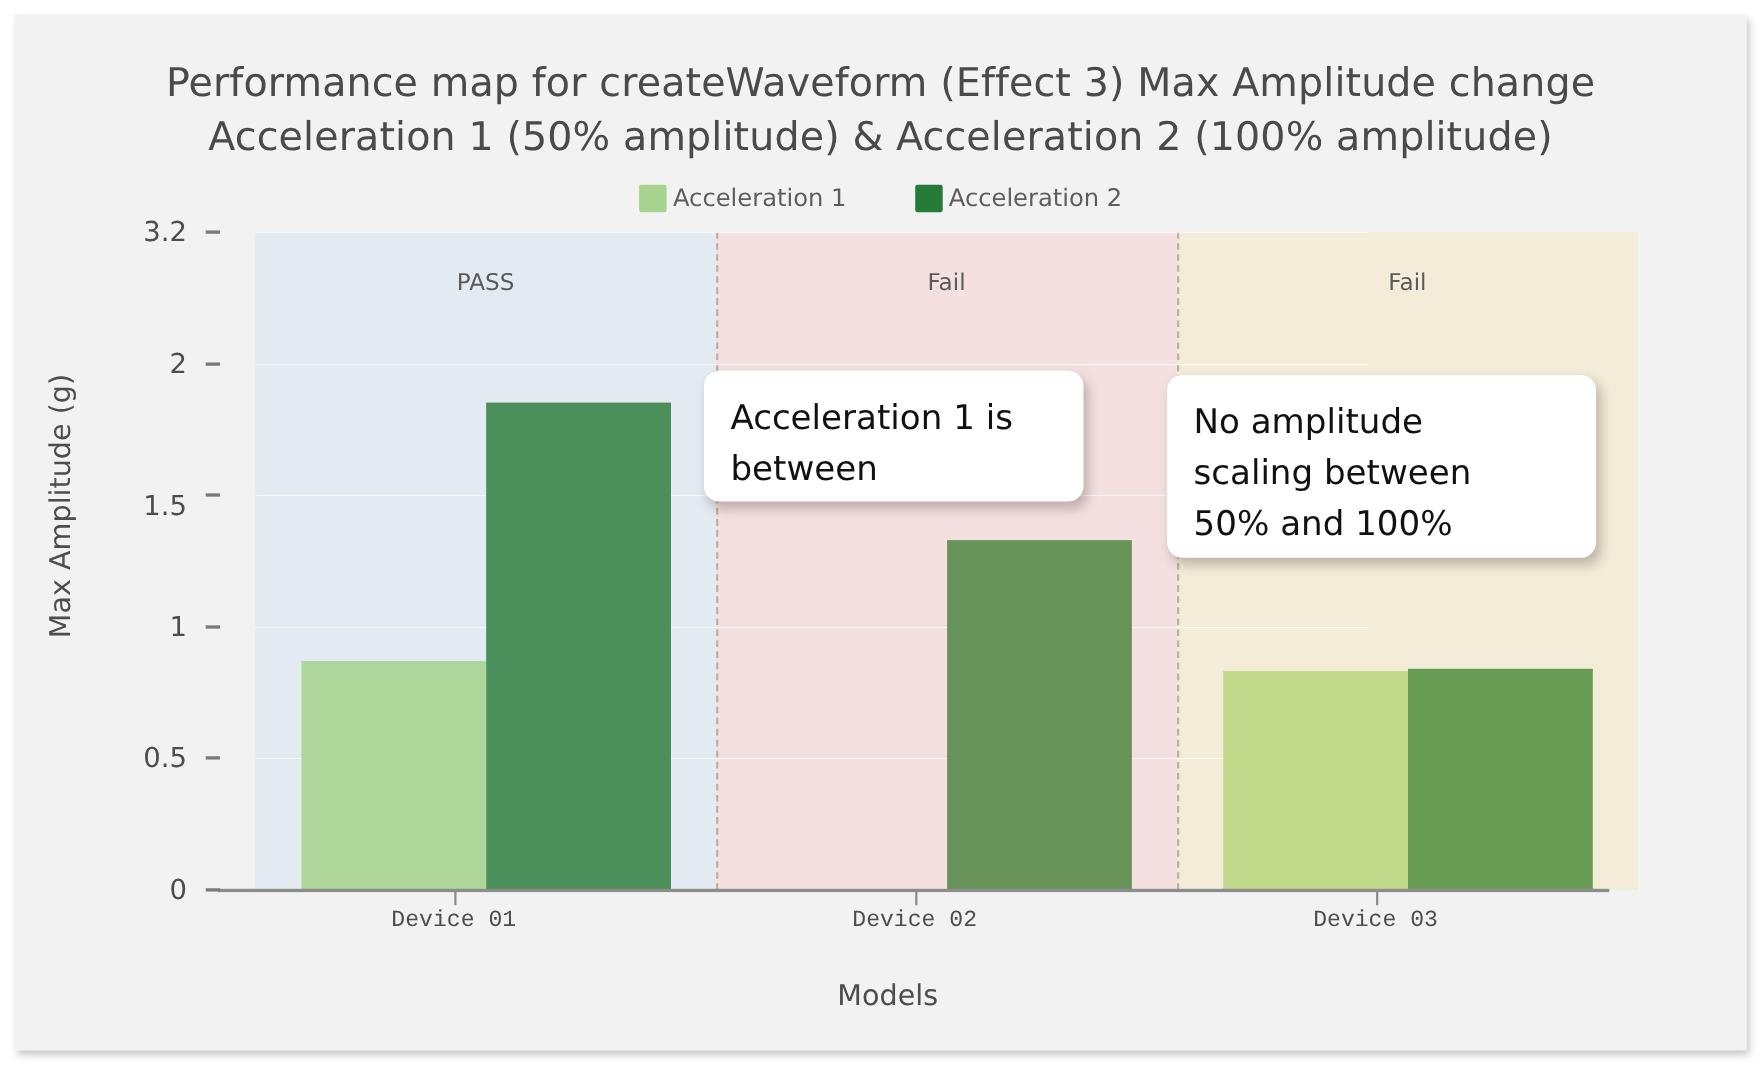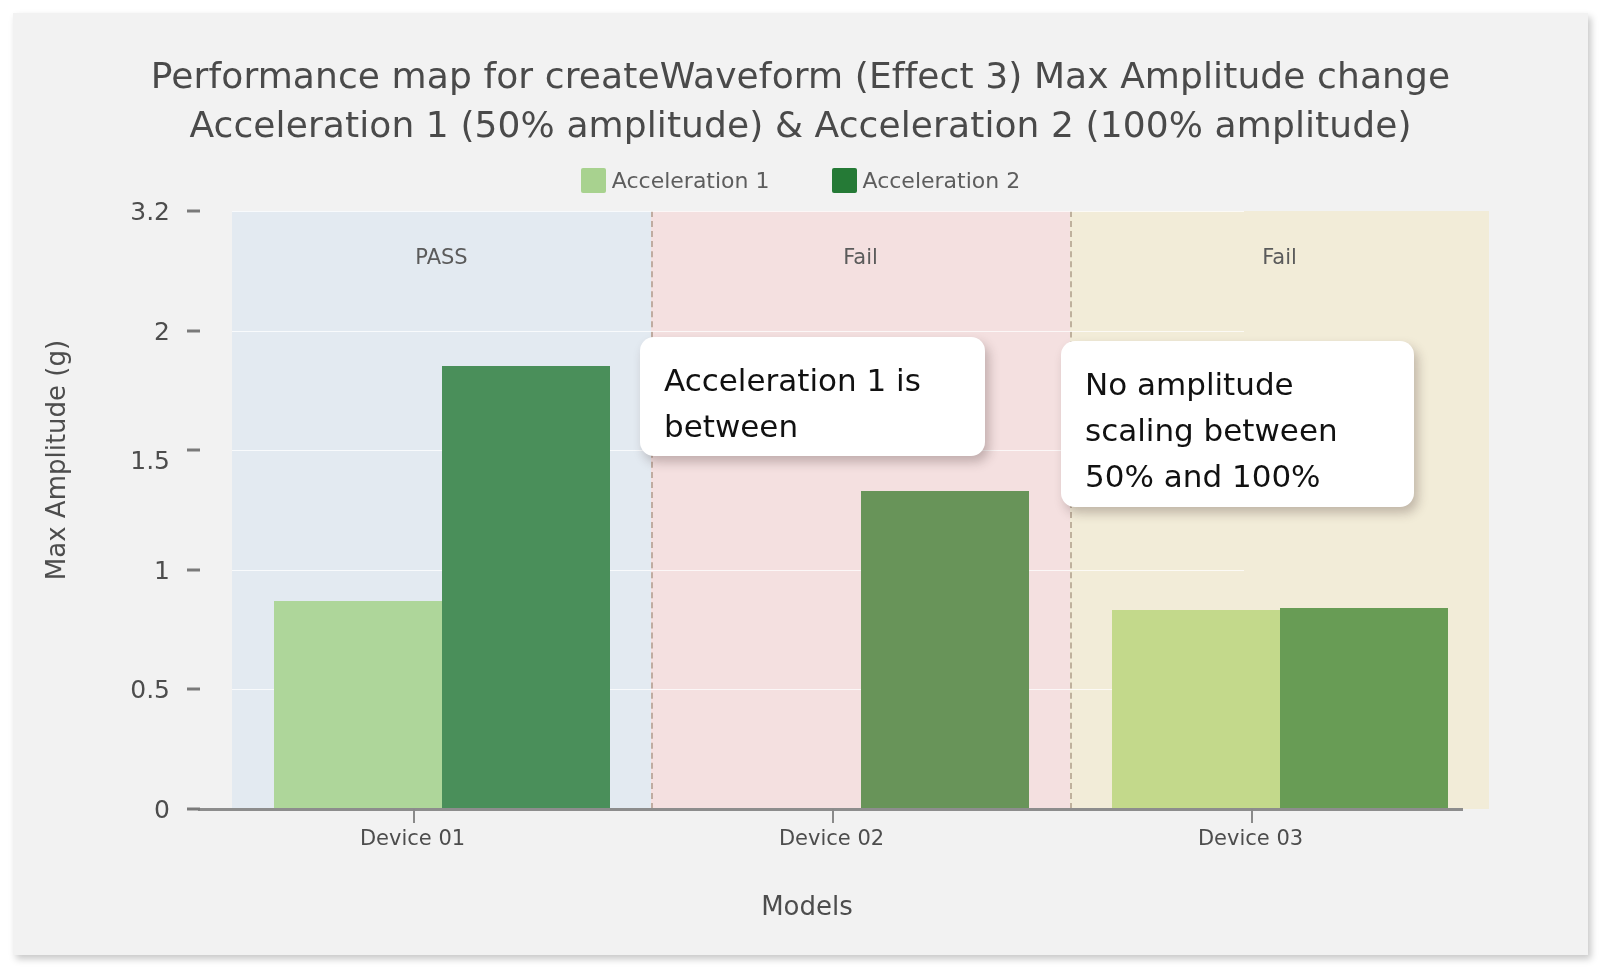--- a/index.html
+++ b/index.html
@@ -144,20 +144,21 @@
     height: 14px;
     background: #8a8a8a;
   }
   .xtick-label {
     position: absolute;
     top: 813px;
     transform: translateX(-50%);
     color: #4d4d4d;
     font-size: 21px;
     white-space: nowrap;
+    font-family: Liberation Mono, monospace;
   }
   #ylabel {
     position: absolute;
     left: -192px;
     top: 432px;
     width: 470px;
     text-align: center;
     transform: rotate(-90deg);
     color: #4d4d4d;
     font-size: 26px;
@@ -258,18 +259,18 @@
     <div class="xtick-mark" style="left: 399.5px;"></div>
     <div class="xtick-label" style="left: 399.5px;">Device 01</div>
     <div class="xtick-mark" style="left: 818.5px;"></div>
     <div class="xtick-label" style="left: 818.5px;">Device 02</div>
     <div class="xtick-mark" style="left: 1237.5px;"></div>
     <div class="xtick-label" style="left: 1237.5px;">Device 03</div>
     <div class="annotation" style="left: 627px; top: 324px; width: 345px; height: 119px;">
       <div>Acceleration 1 is</div>
       <div>between</div>
     </div>
-    <div class="annotation" style="left: 1048px; top: 328px; width: 353px; height: 166px;">
+    <div class="annotation" style="left: 1048px; top: 328px; width: 390px; height: 166px;">
       <div>No amplitude</div>
       <div>scaling between</div>
       <div>50% and 100%</div>
     </div>
   </div>
 
 </body></html>

